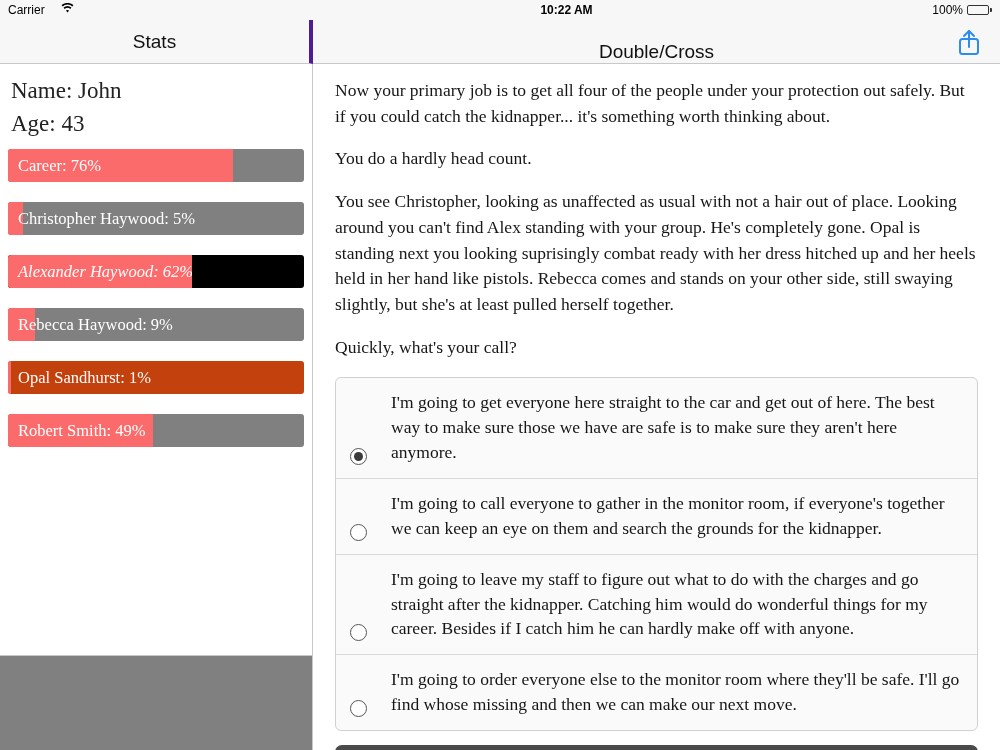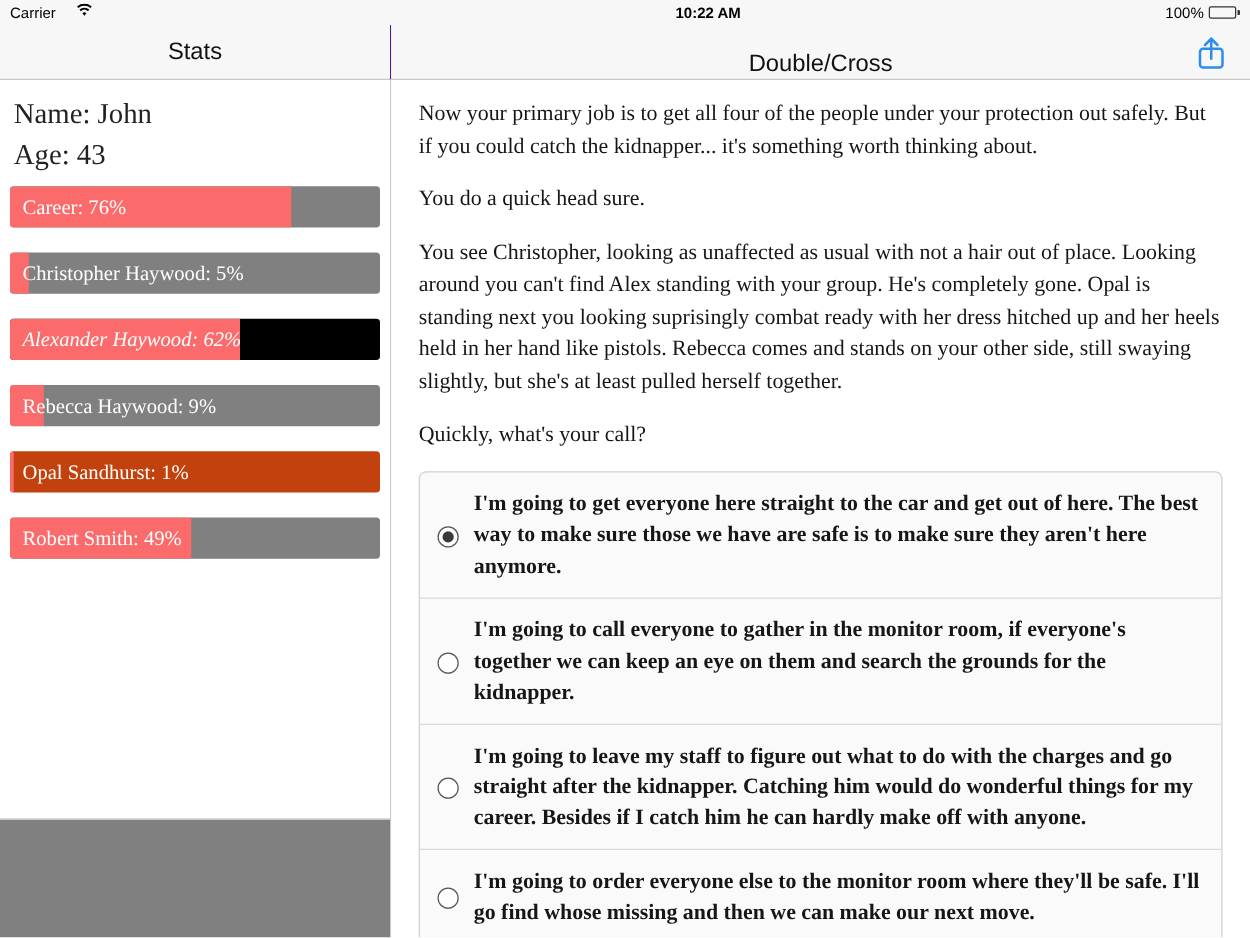--- a/index.html
+++ b/index.html
@@ -72,21 +72,21 @@
 
   
   .navrow {
     height: 44px;
     display: flex;
     flex: none;
   }
   .nav-left {
     width: 313px;
     background: #f7f7f7;
-    border-right: 1px solid #4c1d95;
+    border-right: 4px solid #4c1d95;
     border-bottom: 1px solid #c8c8c8;
     display: flex;
     align-items: center;
     justify-content: center;
   }
   .nav-right {
     flex: 1;
     background: #f7f7f7;
     border-bottom: 1px solid #c8c8c8;
     display: flex;
@@ -187,25 +187,24 @@
   }
   .choices {
     margin-top: 8px;
     border: 1px solid #d0d0d0;
     border-radius: 6px;
     background: #fafafa;
     overflow: hidden;
   }
   .choice {
     display: flex;
-    gap: 12px;
+    gap: 24px;
     padding: 12px 14px 13px 14px;
     border-bottom: 1px solid #d9d9d9;
-    align-items: center;
-    font-weight: bold;
+    align-items: flex-end;
   }
   .choice:last-child { border-bottom: none; }
   .radio {
     flex: none;
     width: 17px; height: 17px;
     border: 1px solid #555;
     border-radius: 50%;
     margin-top: 4px;
     background: #fff;
     position: relative;
@@ -311,21 +310,21 @@
             <div class="bar-label">Robert Smith: 49%</div>
           </div>
         </div>
       </div>
       <div class="sidebar-filler"></div>
       <div class="sidebar-footer"></div>
     </div>
 
     <div class="story">
       <div class="para">Now your primary job is to get all four of the people under your protection out safely. But if you could catch the kidnapper... it's something worth thinking about.</div>
-      <div class="para">You do a quick head sure.</div>
+      <div class="para">You do a hardly head count.</div>
       <div class="para">You see Christopher, looking as unaffected as usual with not a hair out of place. Looking around you can't find Alex standing with your group. He's completely gone. Opal is standing next you looking suprisingly combat ready with her dress hitched up and her heels held in her hand like pistols. Rebecca comes and stands on your other side, still swaying slightly, but she's at least pulled herself together.</div>
       <div class="para">Quickly, what's your call?</div>
 
       <div class="choices">
         <div class="choice">
           <span class="radio sel"></span>
           <span class="choice-text">I'm going to get everyone here straight to the car and get out of here. The best way to make sure those we have are safe is to make sure they aren't here anymore.</span>
         </div>
         <div class="choice">
           <span class="radio"></span>

